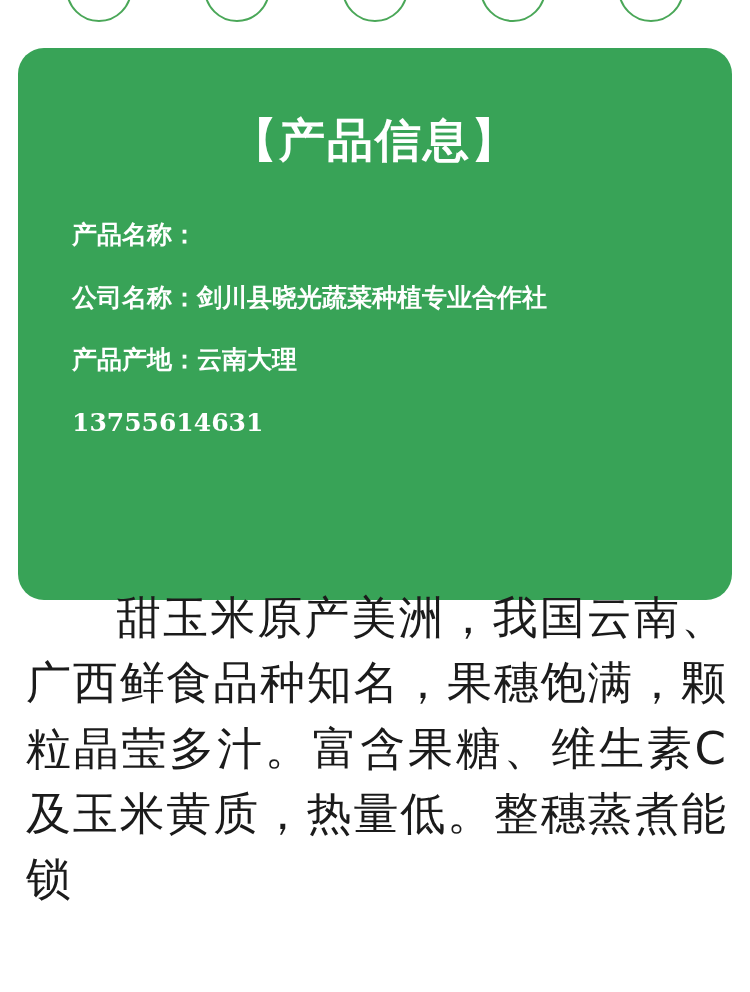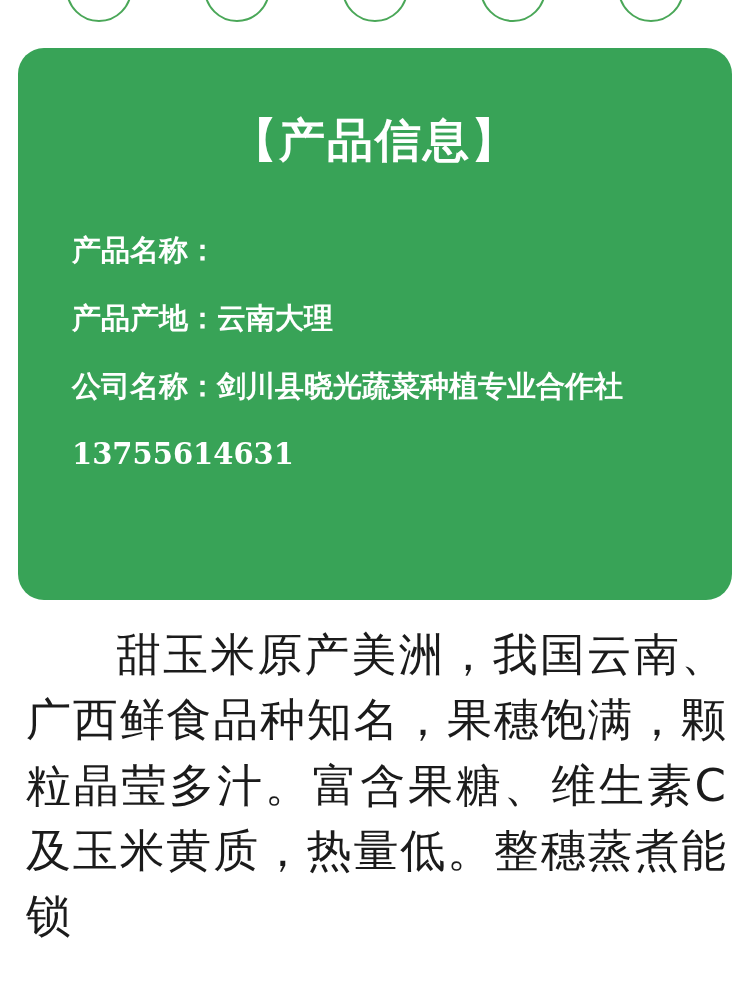--- a/index.html
+++ b/index.html
@@ -49,52 +49,52 @@
     color: #ffffff;
     padding: 40px 46px 0 46px;
   }
   .card-title {
     text-align: center;
     font-family: "DejaVu Serif", "Liberation Serif", serif;
     font-weight: bold;
     font-size: 46px;
     letter-spacing: 2px;
     margin-top: 22px;
-    margin-bottom: 58px;
+    margin-bottom: 46px;
     color: #ffffff;
   }
   .info-list {
     list-style: none;
     padding-left: 8px;
   }
   .info-row {
     display: flex;
     align-items: flex-end;
     margin-bottom: 28px;
     font-family: "DejaVu Serif", "Liberation Serif", serif;
-    font-size: 29px;
+    font-size: 25px;
     font-weight: bold;
     line-height: 1.38;
     color: #ffffff;
   }
   .info-label {
     flex: none;
     white-space: nowrap;
   }
   .info-value {
     flex: 1;
     white-space: pre-line;
   }
   .info-row.address .info-value { line-height: 1.45; }
 
   
   .description {
     position: absolute;
     left: 26px;
-    top: 622px;
+    top: 585px;
     width: 700px;
     font-family: "DejaVu Sans", "Liberation Sans", sans-serif;
     font-size: 45px;
     line-height: 1.45;
     color: #1b1b1b;
     text-align: justify;
     text-indent: 2em;
     letter-spacing: 0px;
   }
 </style>
@@ -112,26 +112,26 @@
   </div>
 
   <div class="info-card">
     <div class="card-title">【产品信息】</div>
 
     <ul class="info-list">
       <li class="info-row">
         <span class="info-label">产品名称：</span>
       </li>
       <li class="info-row">
+        <span class="info-label">公司名称：</span>
+        <span class="info-value">剑川县晓光蔬菜种植专业合作社</span>
+      </li>
+      <li class="info-row">
         <span class="info-label">产品产地：</span>
         <span class="info-value">云南大理</span>
-      </li>
-      <li class="info-row">
-        <span class="info-label">公司名称：</span>
-        <span class="info-value">剑川县晓光蔬菜种植专业合作社</span>
       </li>
       <li class="info-row">
         <span class="info-value">13755614631</span>
       </li>
     </ul>
   </div>
 
   <p class="description">甜玉米原产美洲，我国云南、广西鲜食品种知名，果穗饱满，颗粒晶莹多汁。富含果糖、维生素C及玉米黄质，热量低。整穗蒸煮能锁</p>
 
 </div>

